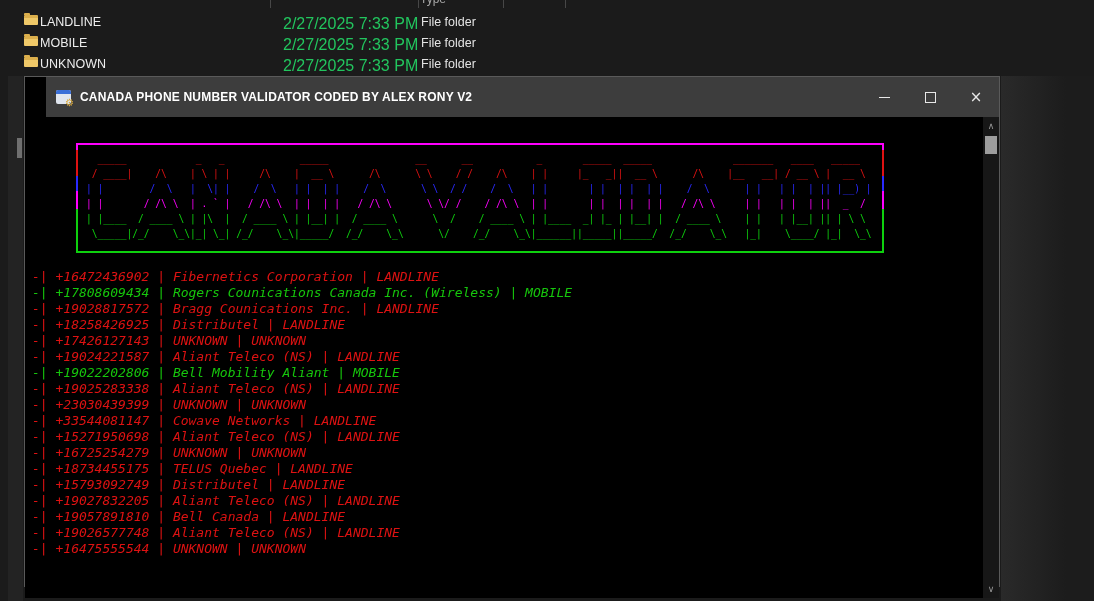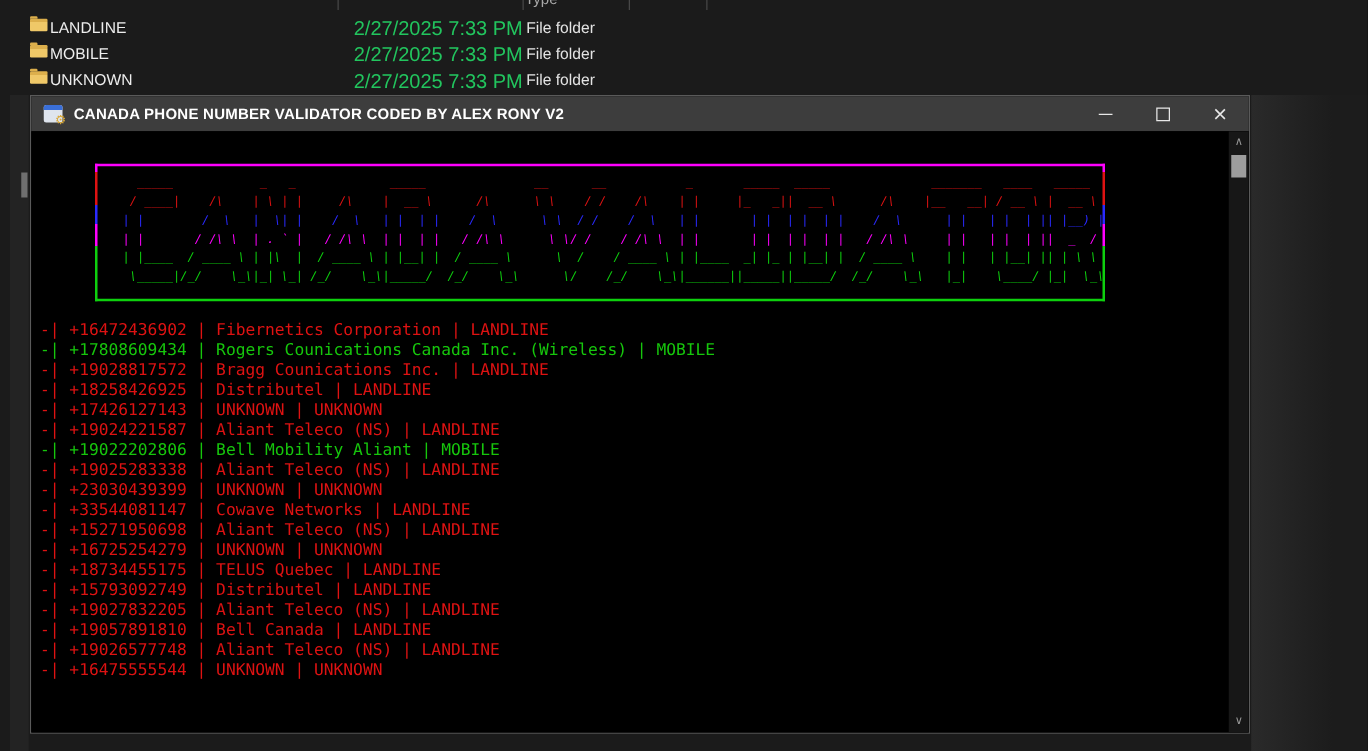--- a/index.html
+++ b/index.html
@@ -22,21 +22,21 @@
   .folder-icon::before{content:"";position:absolute;top:-2px;left:0;width:6px;height:2px;
     background:var(--folder-yellow);border-radius:1px 1px 0 0;}
   .left-rail{position:absolute;left:8px;top:76px;width:15px;bottom:0;background:#232323;}
   .rail-thumb{position:absolute;left:9px;top:62px;width:5px;height:20px;background:#6f6f6f;}
   .right-panel{position:absolute;left:1001px;top:76px;right:0;bottom:0;
     background:linear-gradient(90deg,#2a2a2a,#1c1c1c 70%);}
 
   
   .console-window{position:absolute;left:24px;top:76px;width:976px;height:511px;
     background:#000;border:1px solid #5a5a5a;box-sizing:border-box;}
-  .title-bar{height:28px;background:var(--title-bar);display:flex;align-items:center;}
+  .title-bar{height:40px;background:var(--title-bar);display:flex;align-items:center;margin-left:21px;}
   .app-icon{width:15px;height:14px;margin-left:10px;position:relative;background:#dfe5ee;
     border-radius:2px;flex:0 0 auto;}
   .app-icon::before{content:"";position:absolute;top:0;left:0;right:0;height:4px;
     background:#3a6fd8;border-radius:2px 2px 0 0;}
   .app-icon::after{content:"⚙";position:absolute;right:-3px;bottom:-4px;font-size:10px;
     line-height:10px;color:#d9a93c;}
   .title-text{color:#ffffff;font-size:12px;font-weight:bold;margin-left:9px;
     letter-spacing:.2px;white-space:nowrap;flex:1 1 auto;}
   .controls{display:flex;height:100%;flex:0 0 auto;}
   .ctrl{width:46px;height:100%;display:flex;align-items:center;justify-content:center;color:#e8e8e8;}
@@ -48,26 +48,26 @@
     font-family:"DejaVu Sans Mono","Liberation Mono",monospace;}
 
   
   .banner-box{position:relative;margin:26px 0 0 51px;width:808px;height:110px;box-sizing:border-box;}
   .b-top{position:absolute;top:0;left:0;right:0;height:2px;background:var(--magenta);}
   .b-bottom{position:absolute;bottom:0;left:0;right:0;height:2px;background:var(--art-green);}
   .b-left,.b-right{position:absolute;top:0;bottom:0;width:2px;
     background:linear-gradient(180deg,var(--magenta) 0 6%,var(--red) 6% 30%,
       var(--blue) 30% 44%,var(--magenta) 44% 60%,var(--art-green) 60% 100%);}
   .b-left{left:0;} .b-right{right:0;}
-  .banner-art{margin:12px;padding:8px 0 0 10px;font-size:9.6px;line-height:15px;white-space:pre;font-style:italic;}
+  .banner-art{margin:0;padding:8px 0 0 10px;font-size:9.6px;line-height:15px;white-space:pre;}
   .art-line{height:15px;}
 
   
   .prompt-line{margin:27px 0 0 7px;height:16px;font-size:13px;line-height:16px;white-space:pre;}
-  .results{margin:16px 0 0 7px;font-size:13px;line-height:16px;}
+  .results{margin:16px 0 0 7px;font-size:13px;line-height:16px;font-style:italic;}
   .res-line{height:16px;white-space:pre;}
   .c-red{color:var(--red);} .c-green{color:var(--green);}
   .c-blue{color:var(--blue);} .c-magenta{color:var(--magenta);}
   .c-artgreen{color:var(--art-green);} .c-bright{color:var(--bright-green);}
 
   
   .scrollbar{position:absolute;top:0;right:0;bottom:0;width:16px;background:#171717;}
   .sb-arrow{position:absolute;left:0;width:16px;height:14px;color:#9a9a9a;font-size:9px;
     display:flex;align-items:center;justify-content:center;font-family:"DejaVu Sans",sans-serif;}
   .sb-up{top:2px;} .sb-down{bottom:2px;}

